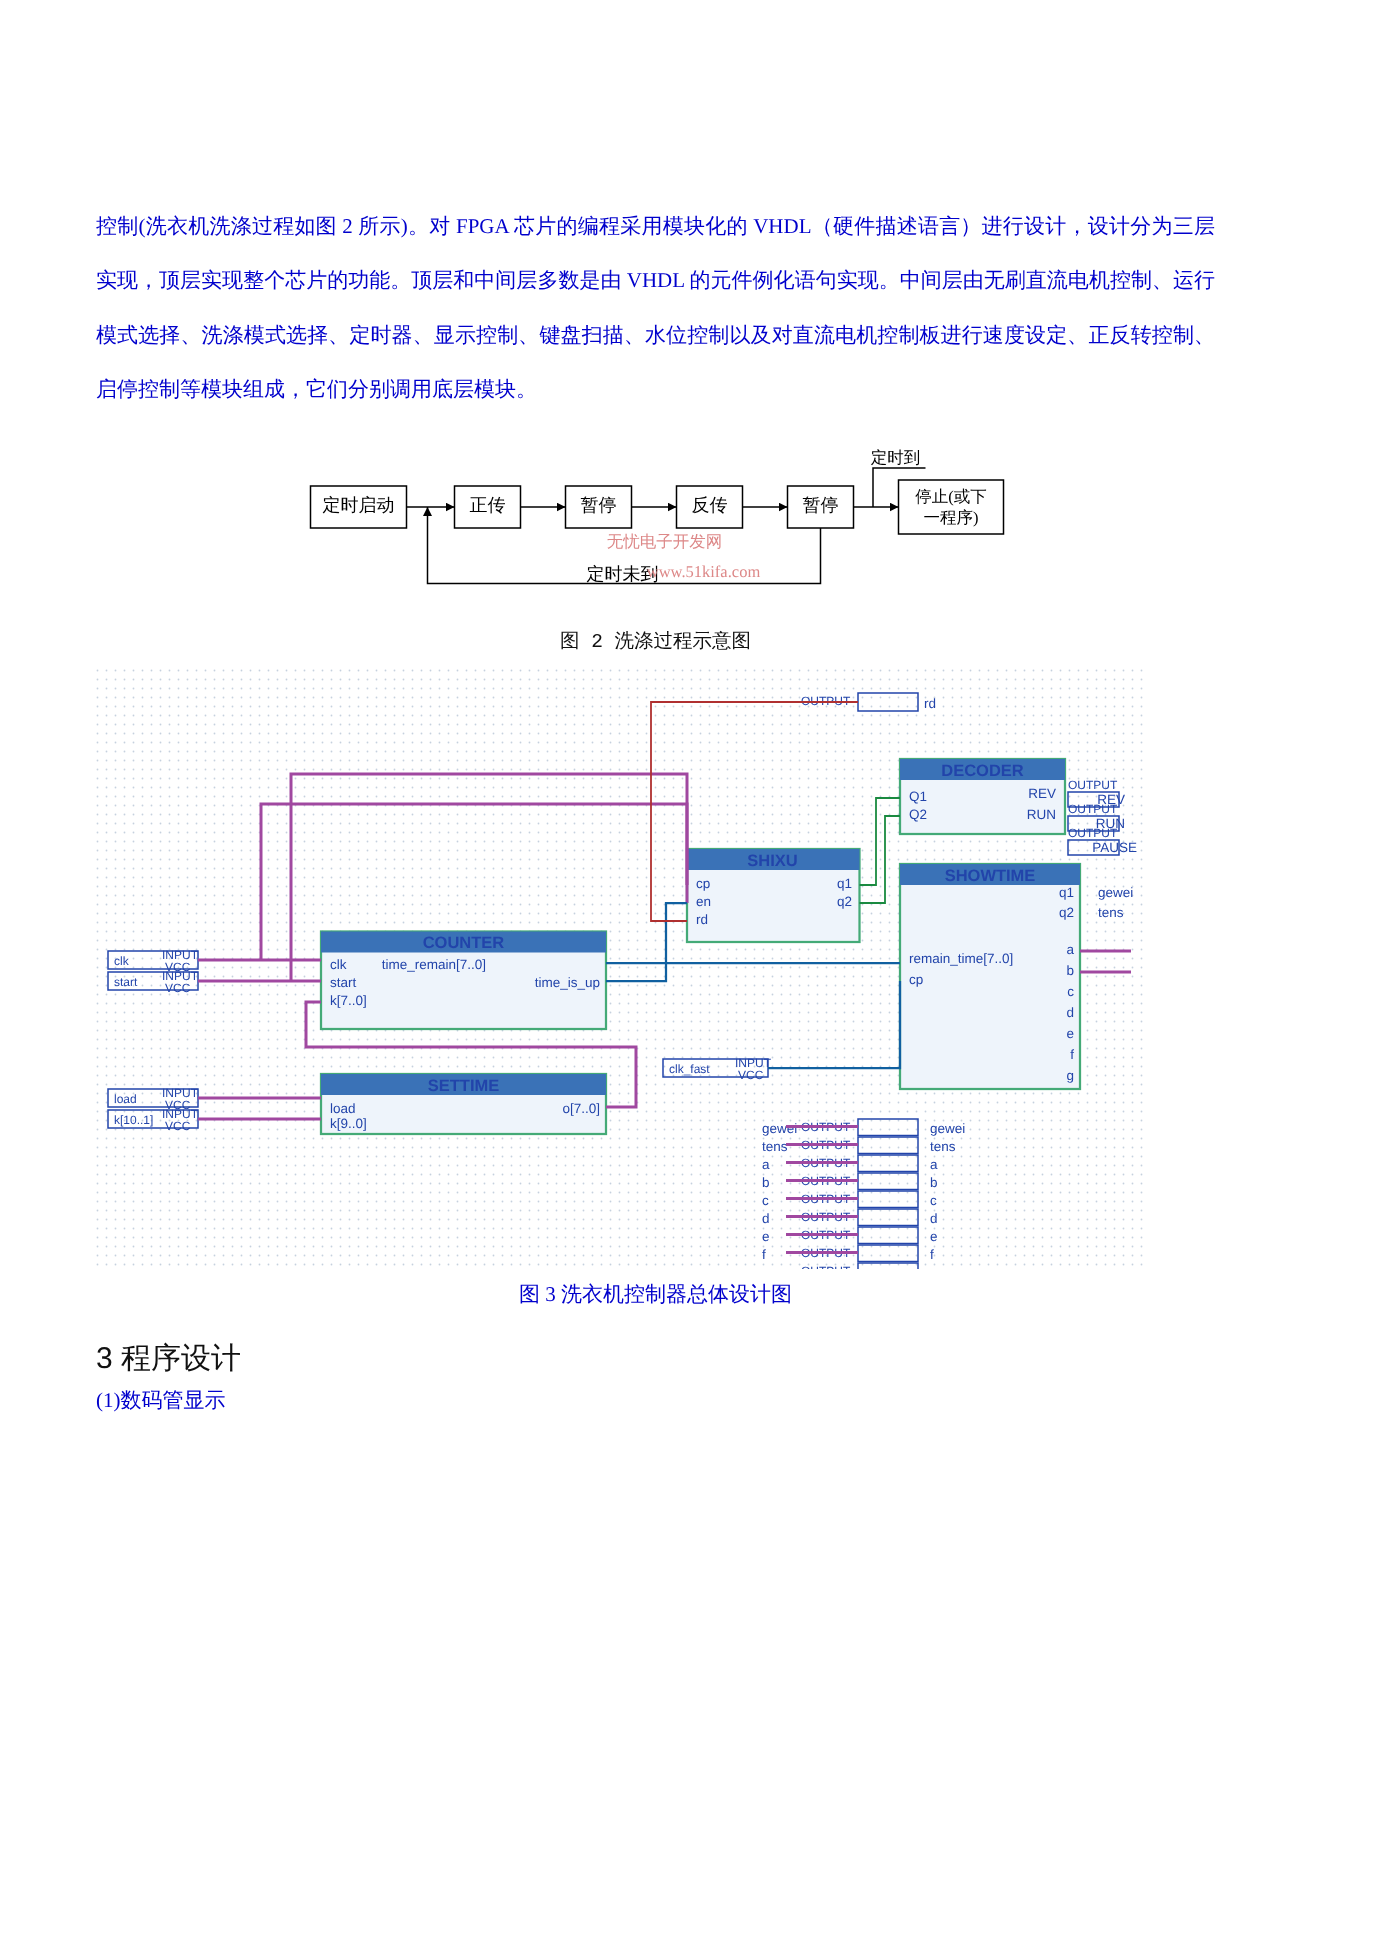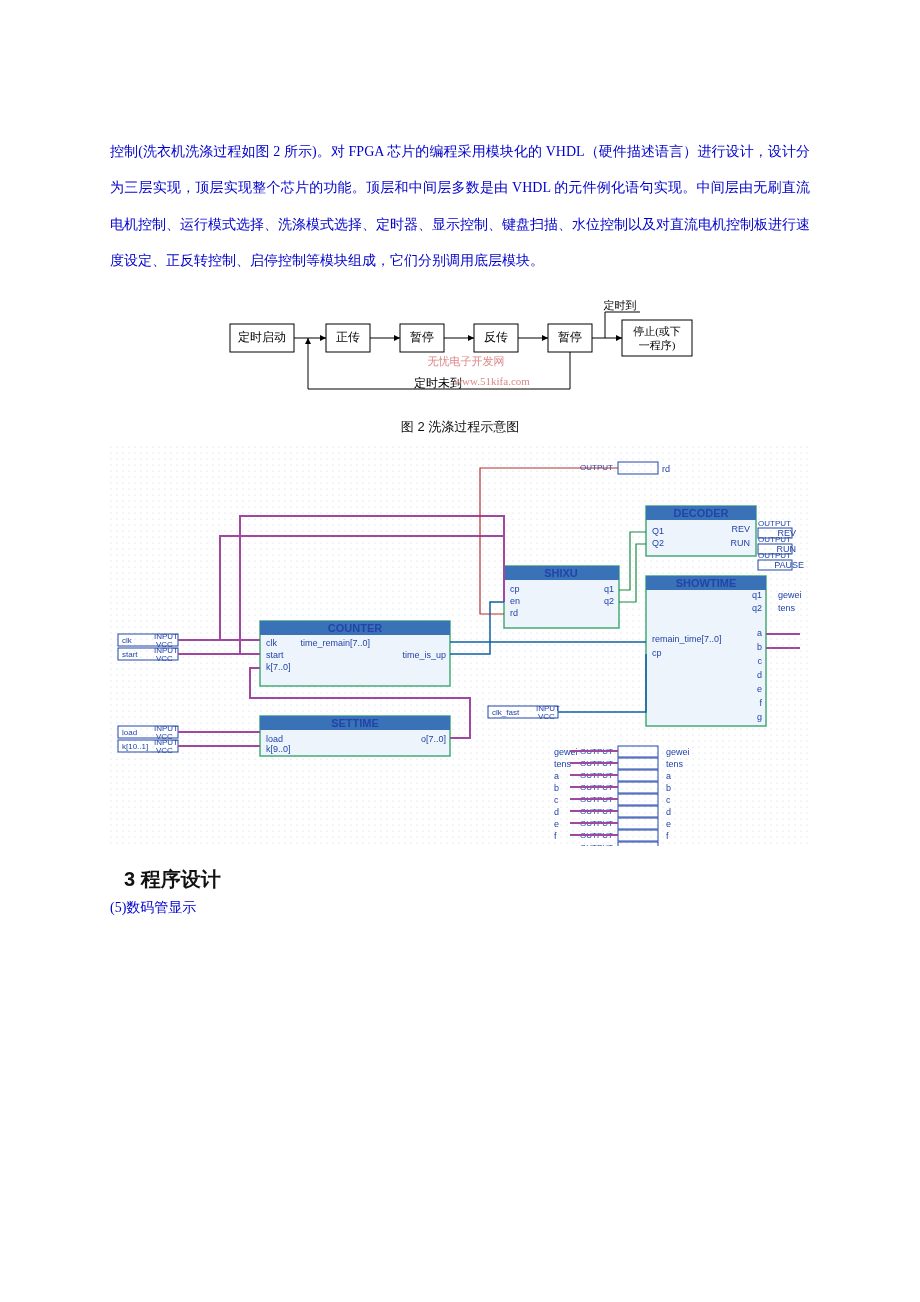--- a/index.html
+++ b/index.html
@@ -3,21 +3,21 @@
 <meta charset="utf-8">
 <style>
   body {
     margin: 0;
     padding: 0;
     background: #ffffff;
     font-family: "SimSun", "宋体", serif;
     width: 920px;
   }
   .page {
-    padding: 120px 110px 60px 110px;
+    padding: 120px 110px 60px 64px;
   }
   .body-text {
     color: #0000cc;
     font-size: 14px;
     line-height: 2.6;
     text-align: justify;
   }
   .indent-more {
     text-indent: 4em;
   }
@@ -27,41 +27,41 @@
     position: relative;
   }
   .fig2-svg {
     display: block;
     margin: 0 auto;
   }
   .fig-caption {
     text-align: center;
     color: #111;
     font-size: 13px;
-    font-family: Liberation Sans, sans-serif;
+    font-family: Liberation Mono, monospace;
     margin-top: 4px;
   }
   .fig3-caption {
     text-align: center;
     color: #0000cc;
     font-size: 14px;
     margin-top: 8px;
   }
   .fig3-wrap {
     margin: 10px 0 6px 0;
   }
   .fig3-svg {
     display: block;
   }
   .h2 {
     font-family: "SimHei","黑体","SimSun",sans-serif;
     font-size: 20px;
     color: #111;
-    margin: 20px 0 6px 14px;
-    font-weight: 700;
+    margin: 20px 0 6px 0;
+    font-weight: 400;
   }
   .sub {
     color: #0000cc;
     font-size: 14px;
     margin-top: 6px;
   }
 </style>
 </head>
 <body>
 
@@ -320,18 +320,19 @@
       <polyline class="wire-b" points="340,196 536,196"></polyline>
       <polyline class="wire-b" points="340,208 380,208 380,156 394,156"></polyline>
       <polyline class="wire-g" points="509,144 520,144 520,86 536,86"></polyline>
       <polyline class="wire-g" points="509,156 526,156 526,98 536,98"></polyline>
       <polyline class="wire-b" points="448,266 536,266 536,208"></polyline>
       <polyline class="wire-m" points="340,292 360,292 360,252 140,252 140,222 150,222"></polyline>
       <polyline class="wire-r" points="394,168 370,168 370,22 508,22"></polyline>
       <polyline class="wire-m" points="656,188 690,188"></polyline>
       <polyline class="wire-m" points="656,202 690,202"></polyline>
     </svg>
+    <div class="fig3-caption">图 3 洗衣机控制器总体设计图</div>
   </div>
 
   <div class="h2">3 程序设计</div>
-  <div class="sub">(5)数码管显示</div>
+  <div class="sub">(1)数码管显示</div>
 
 </div>
 
 </body></html>

